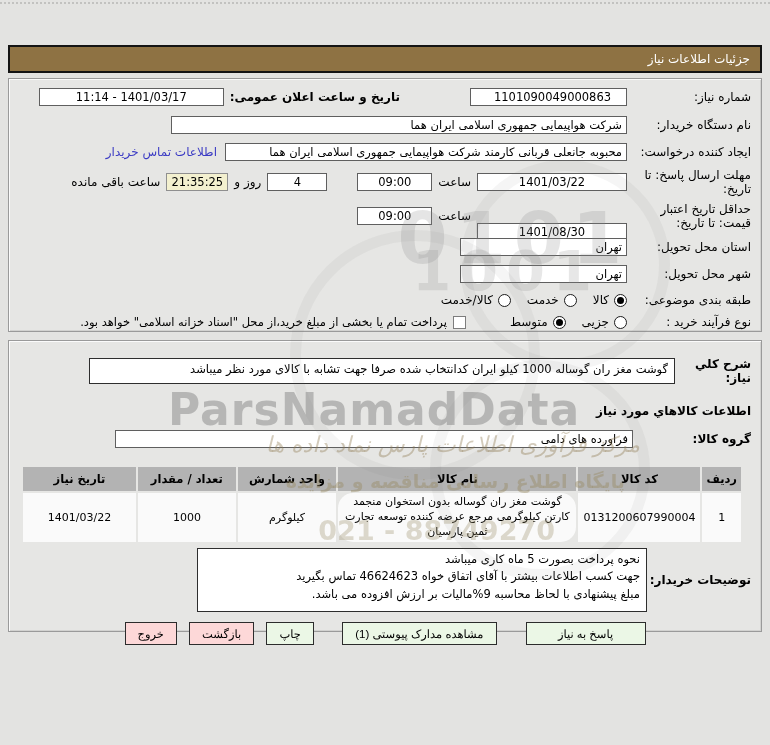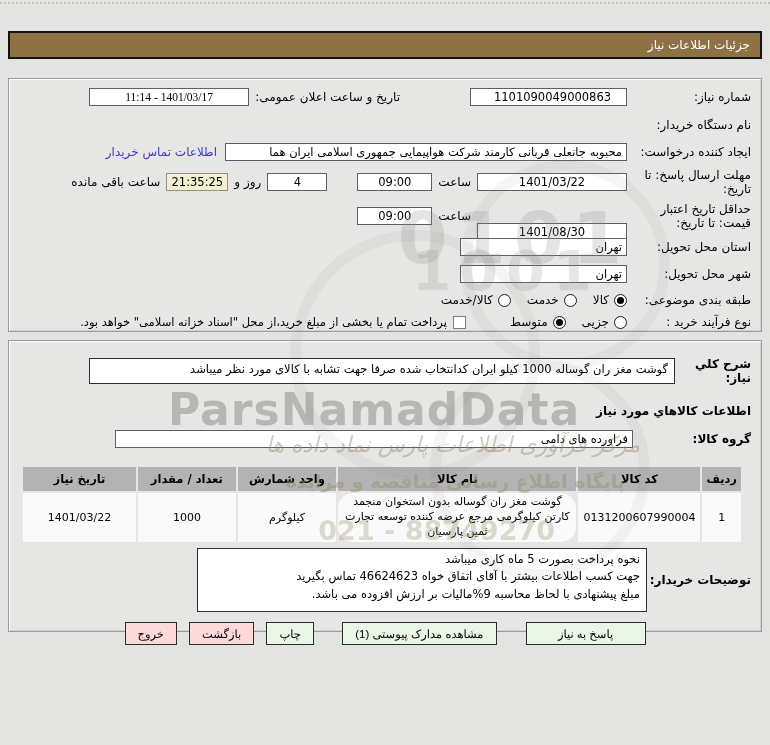--- a/index.html
+++ b/index.html
@@ -4,21 +4,21 @@
 <style>
   * { box-sizing: border-box; margin: 0; padding: 0; }
   html,body { background:#e3e3e1; }
   body { font-family:"DejaVu Sans", sans-serif; }
   #screen {
     position:relative; width:770px; height:745px; margin:0 auto;
     background:#e3e3e1; direction:rtl; overflow:hidden; font-size:12px; color:#000;
   }
   .topline { position:absolute; top:2px; left:0; right:0; border-top:2px dotted #c2c2c0; }
   .titlebar {
-    position:absolute; top:31px; right:8px; width:754px; height:26px;
+    position:absolute; top:45px; right:8px; width:754px; height:26px;
     background:#8e7243; border:2px solid #141414; color:#fff;
     display:flex; align-items:center; padding:12px 10px; font-size:12px;
   }
   .panel {
     position:absolute; right:8px; width:754px;
     border:1px solid #9a9a9a; background:#e6e6e4;
     box-shadow:1px 1px 0 #fbfbfb inset, -1px -1px 0 #d2d2d0 inset;
   }
   #panel1 { top:78px; height:254px; }
   #panel2 { top:340px; height:292px; }
@@ -78,26 +78,27 @@
 
   <div class="titlebar">
     <span>جزئیات اطلاعات نیاز</span>
   </div>
 
   <div class="panel" id="panel1">
 
     <div class="row" style="top:8px;">
       <span class="lblcol">شماره نیاز:</span>
       <div class="ibox center" style="width:157px;padding-left:12px;">1101090049000863</div>
-      <span class="inl" style="margin-right:70px;">تاریخ و ساعت اعلان عمومی:</span>
-      <div class="ibox center" style="width:160px;font-family:Liberation Serif, serif;">1401/03/17 - 11:14</div>
+      <span class="inl" style="margin-right:70px;font-weight:bold;">تاریخ و ساعت اعلان عمومی:</span>
+      <div class="ibox center" style="width:185px;">1401/03/17 - 11:14</div>
     </div>
 
     <div class="row" style="top:36px;">
       <span class="lblcol">نام دستگاه خریدار:</span>
+      <div class="ibox" style="width:456px;">شرکت هواپیمایی جمهوری اسلامی ایران هما</div>
     </div>
 
     <div class="row" style="top:63px;">
       <span class="lblcol">ایجاد کننده درخواست:</span>
       <div class="ibox" style="width:402px;">محبوبه جانعلی قربانی کارمند شرکت هواپیمایی جمهوری اسلامی ایران هما</div>
       <span class="link gap8">اطلاعات تماس خریدار</span>
     </div>
 
     <div class="row" style="top:88px; height:30px;">
       <span class="lblcol">مهلت ارسال پاسخ: تا تاریخ:</span>

